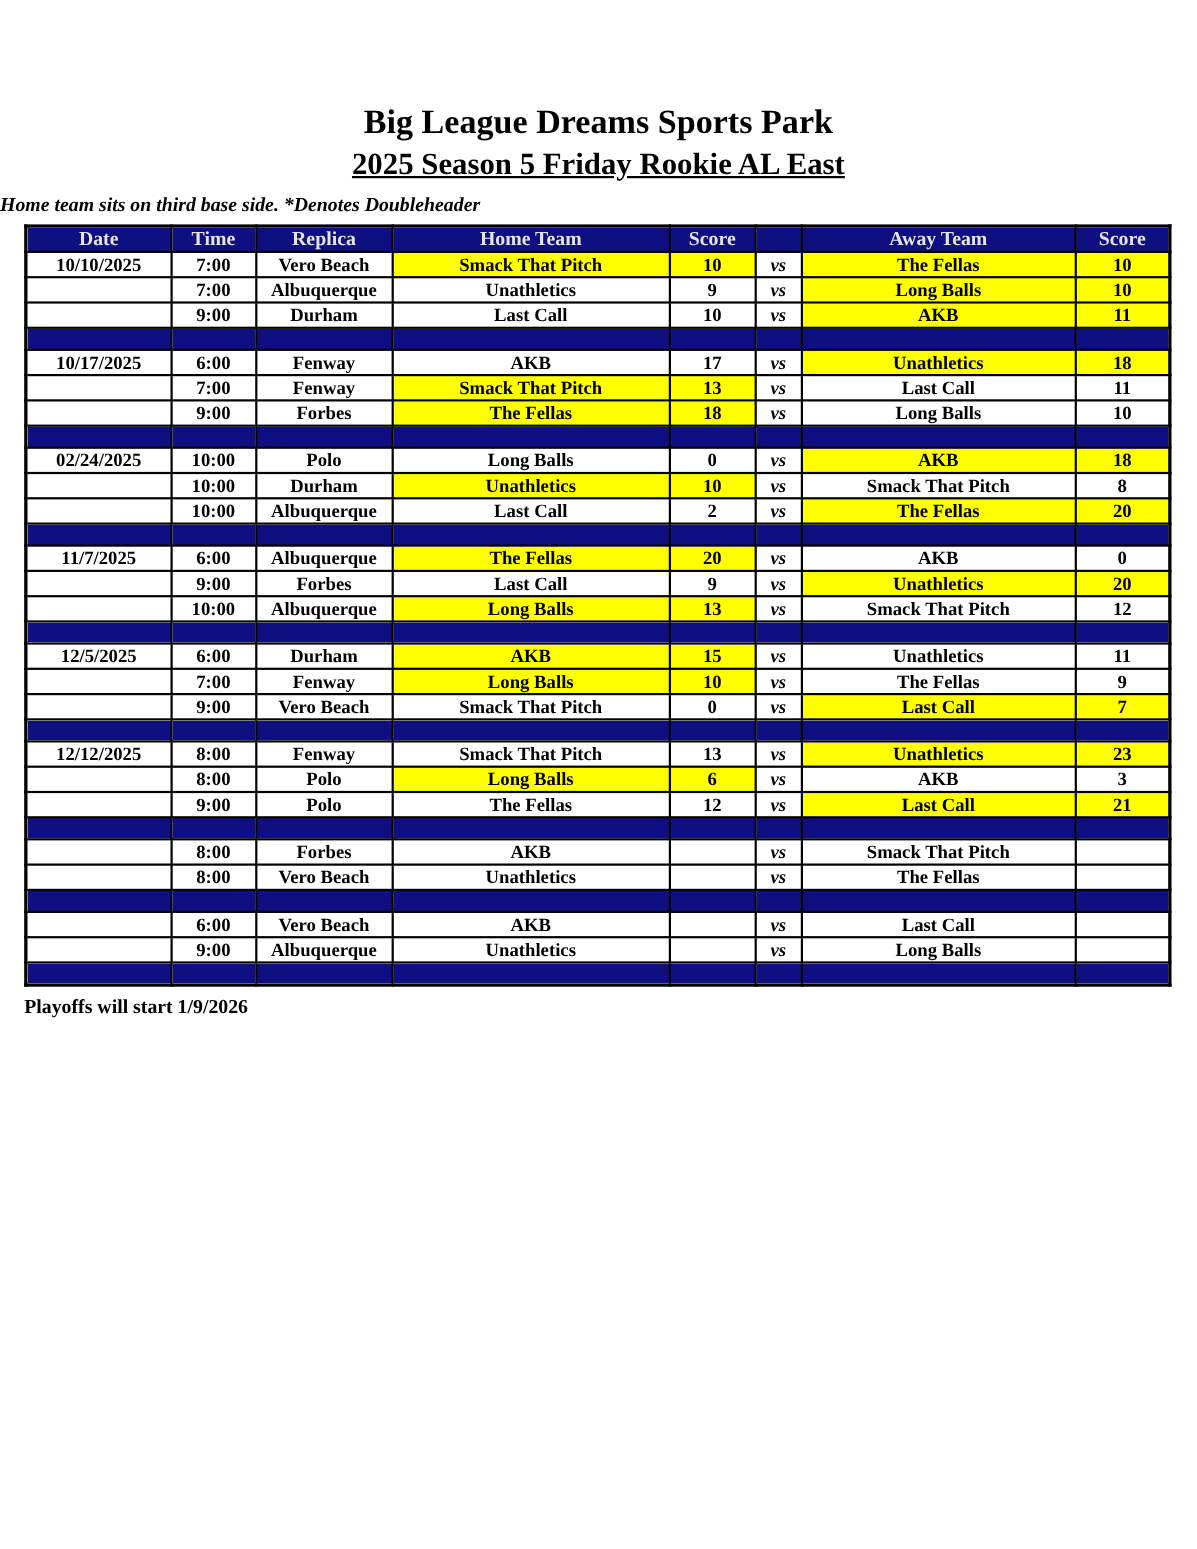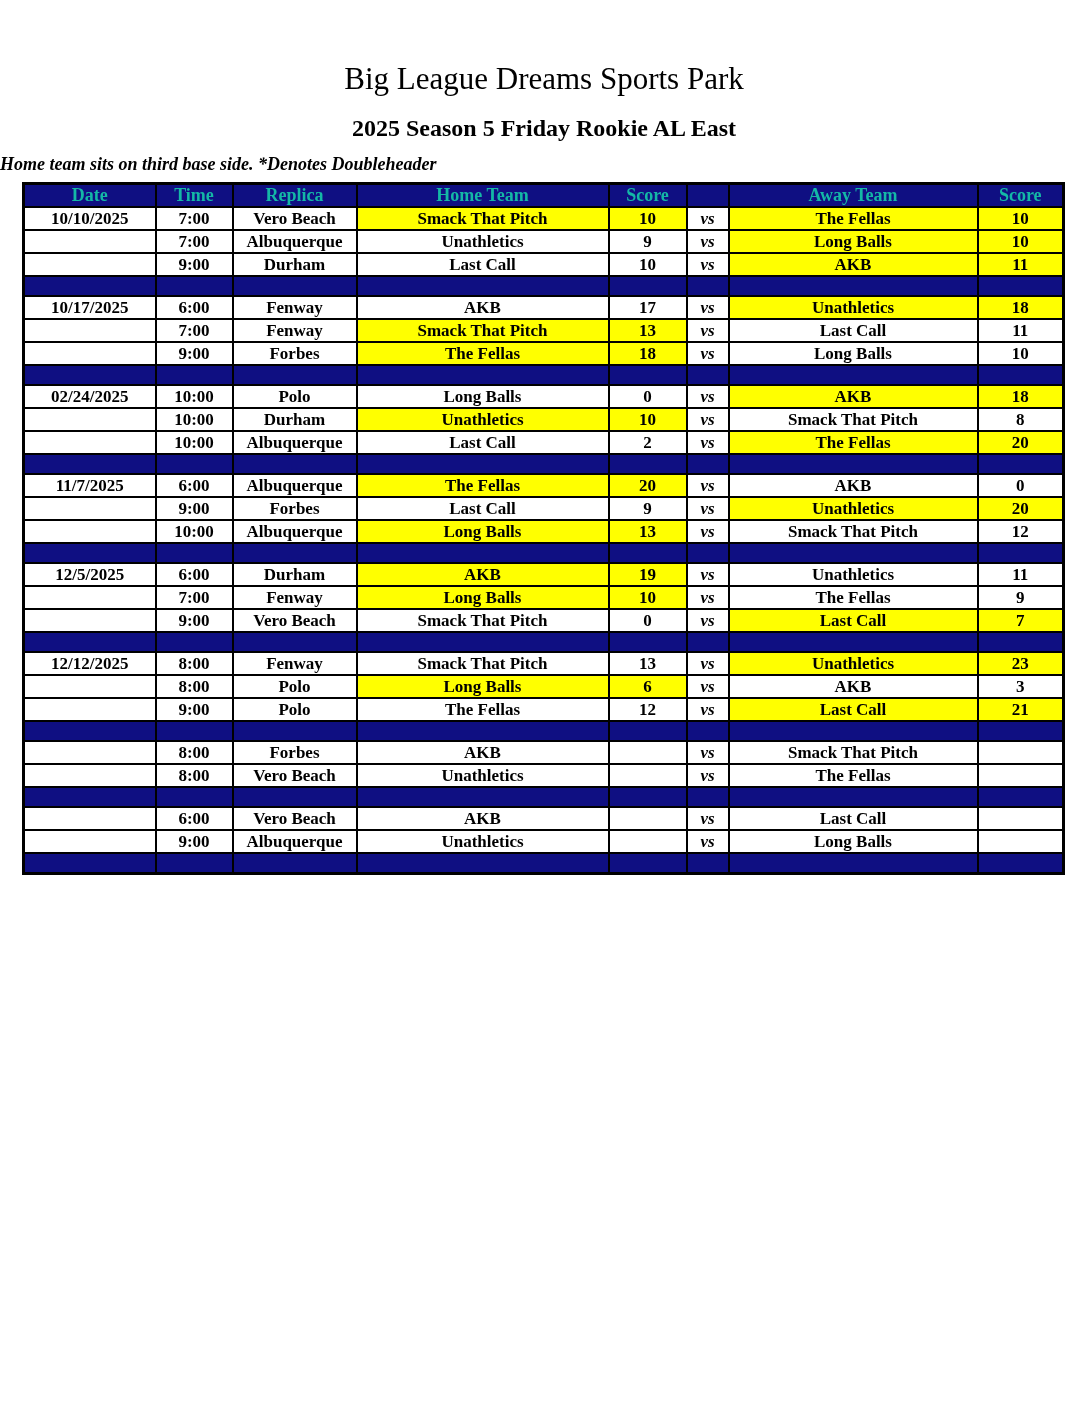--- a/index.html
+++ b/index.html
@@ -10,32 +10,33 @@
   * { box-sizing: border-box; }
   html, body {
     margin: 0; padding: 0;
     width: 1088px; height: 1408px;
     background: #ffffff;
     font-family: "Liberation Serif", serif;
     color: #000;
   }
   .page { width: 1088px; height: 1408px; overflow: hidden; }
   .title {
-    margin-top: 60px;
+    margin-top: 92px;
     text-align: center;
-    font-weight: normal;
+    font-weight: bold;
     font-size: 31px;
     line-height: 37px;
   }
   .subtitle {
-    margin-top: 17px;
+    margin-top: 7px;
     text-align: center;
     font-weight: bold;
-    font-size: 24px;
+    font-size: 28px;
     line-height: 28px;
+    text-decoration: underline;
   }
   .note {
     margin-top: 11px;
     text-align: left;
     font-weight: bold;
     font-style: italic;
     font-size: 18px;
     line-height: 22px;
   }
   table.schedule {
@@ -59,21 +60,21 @@
     text-align: center;
     vertical-align: middle;
     font-weight: bold;
     font-size: 17px;
     line-height: 21px;
     white-space: nowrap;
     overflow: hidden;
   }
   table.schedule th {
     background: var(--navy);
-    color: #14b8a6;
+    color: #e5e5e5;
     font-size: 18px;
   }
   tr.sep td {
     background: var(--navy);
     height: 20px;
   }
   td.hl { background: var(--yellow); }
   td.vs-cell { font-style: italic; font-size: 15px; }
   .footer {
     margin: 7px 0 0 22px;
@@ -272,21 +273,21 @@
           <td></td>
           <td></td>
           <td></td>
           <td></td>
         </tr>
         <tr>
           <td>12/5/2025</td>
           <td>6:00</td>
           <td>Durham</td>
           <td class="hl">AKB</td>
-          <td class="hl">19</td>
+          <td class="hl">15</td>
           <td class="vs-cell">vs</td>
           <td>Unathletics</td>
           <td>11</td>
         </tr>
         <tr>
           <td></td>
           <td>7:00</td>
           <td>Fenway</td>
           <td class="hl">Long Balls</td>
           <td class="hl">10</td>
@@ -410,13 +411,14 @@
           <td></td>
           <td></td>
           <td></td>
           <td></td>
           <td></td>
           <td></td>
         </tr>
       </tbody>
   </table>
 
+  <div class="footer">Playoffs will start 1/9/2026</div>
 </div>
 
 </body></html>

